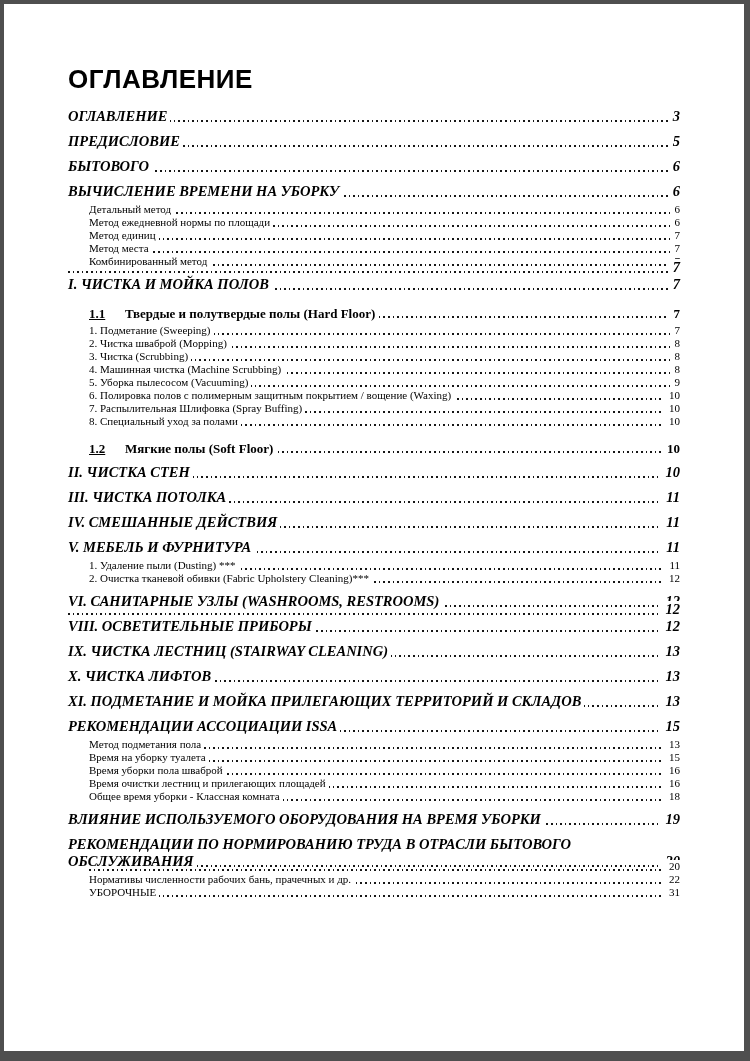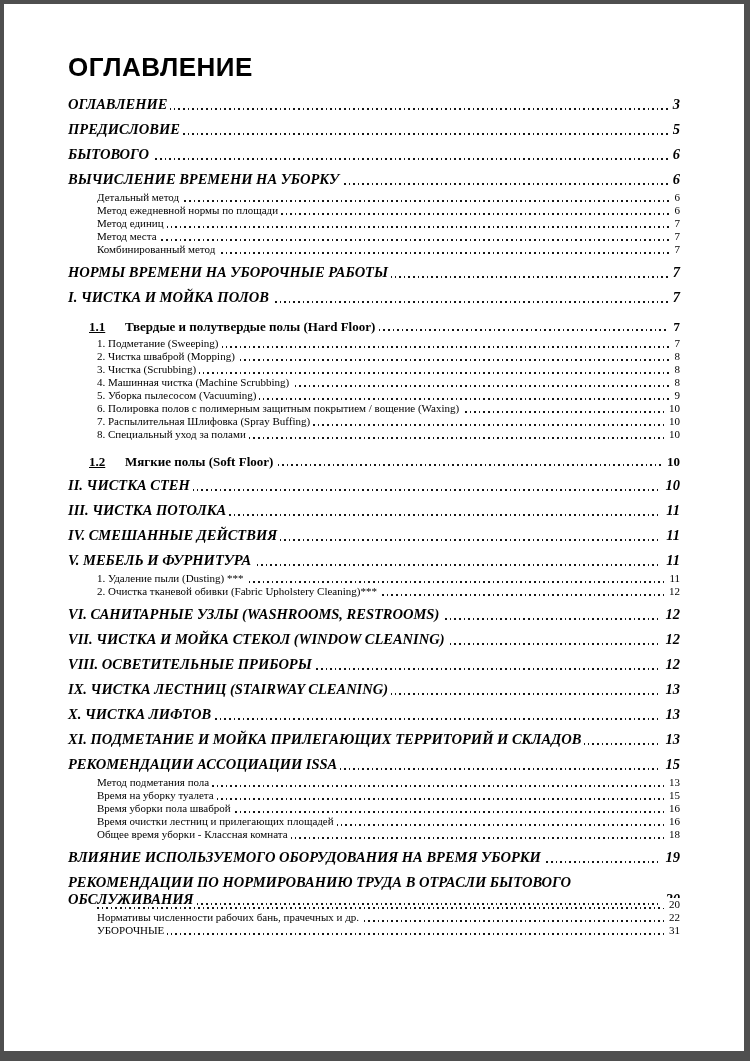--- a/index.html
+++ b/index.html
@@ -11,21 +11,21 @@
     color: #000;
   }
   .page {
     position: absolute;
     left: 4px; top: 4px; right: 6px; bottom: 10px;
     background: #ffffff;
     overflow: hidden;
   }
   .content {
     margin: 0 64px;
-    padding-top: 48px;
+    padding-top: 60px;
   }
   .title {
     font-family: "Liberation Sans", sans-serif;
     font-weight: bold;
     font-size: 26px;
     line-height: 30px;
     letter-spacing: 0.5px;
     margin: 0 0 14px 0;
   }
   
@@ -73,21 +73,21 @@
   .lvl2 {
     font-size: 13px;
     line-height: 15px;
     font-weight: bold;
     margin: 13px 0 3px 21px;
   }
   .lvl2::after { bottom: 3px; }
   .lvl3 {
     font-size: 11px;
     line-height: 13px;
-    margin-left: 29px;
+    margin-left: 21px;
   }
   .lvl3::after { bottom: 2.5px; }
   .lvl1 + .lvl3 { margin-top: 3px; }
 </style>
 </head>
 <body>
 
 <div class="page">
   <div class="content">
     <h1 class="title">ОГЛАВЛЕНИЕ</h1>
@@ -122,21 +122,20 @@
   </div>
         <div class="entry lvl3">
     <span class="label">Метод места</span>
     <span class="pagenum">7</span>
   </div>
         <div class="entry lvl3">
     <span class="label">Комбинированный метод</span>
     <span class="pagenum">7</span>
   </div>
         <div class="entry lvl1">
-    <span class="label">НОРМЫ ВРЕМЕНИ НА УБОРОЧНЫЕ РАБОТЫ</span>
     <span class="pagenum">7</span>
   </div>
         <div class="entry lvl1">
     <span class="label">I. ЧИСТКА И МОЙКА ПОЛОВ</span>
     <span class="pagenum">7</span>
   </div>
         <div class="entry lvl2">
     <span class="secnum">1.1</span><span class="label">Твердые и полутвердые полы (Hard Floor)</span>
     <span class="pagenum">7</span>
   </div>
@@ -198,21 +197,20 @@
   </div>
         <div class="entry lvl3">
     <span class="label">2. Очистка тканевой обивки (Fabric Upholstery  Cleaning)***</span>
     <span class="pagenum">12</span>
   </div>
         <div class="entry lvl1">
     <span class="label">VI. САНИТАРНЫЕ УЗЛЫ (WASHROOMS, RESTROOMS)</span>
     <span class="pagenum">12</span>
   </div>
         <div class="entry lvl1">
-    <span class="label">VII. ЧИСТКА И МОЙКА СТЕКОЛ (WINDOW CLEANING)</span>
     <span class="pagenum">12</span>
   </div>
         <div class="entry lvl1">
     <span class="label">VIII. ОСВЕТИТЕЛЬНЫЕ ПРИБОРЫ</span>
     <span class="pagenum">12</span>
   </div>
         <div class="entry lvl1">
     <span class="label">IX. ЧИСТКА ЛЕСТНИЦ (STAIRWAY CLEANING)</span>
     <span class="pagenum">13</span>
   </div>

